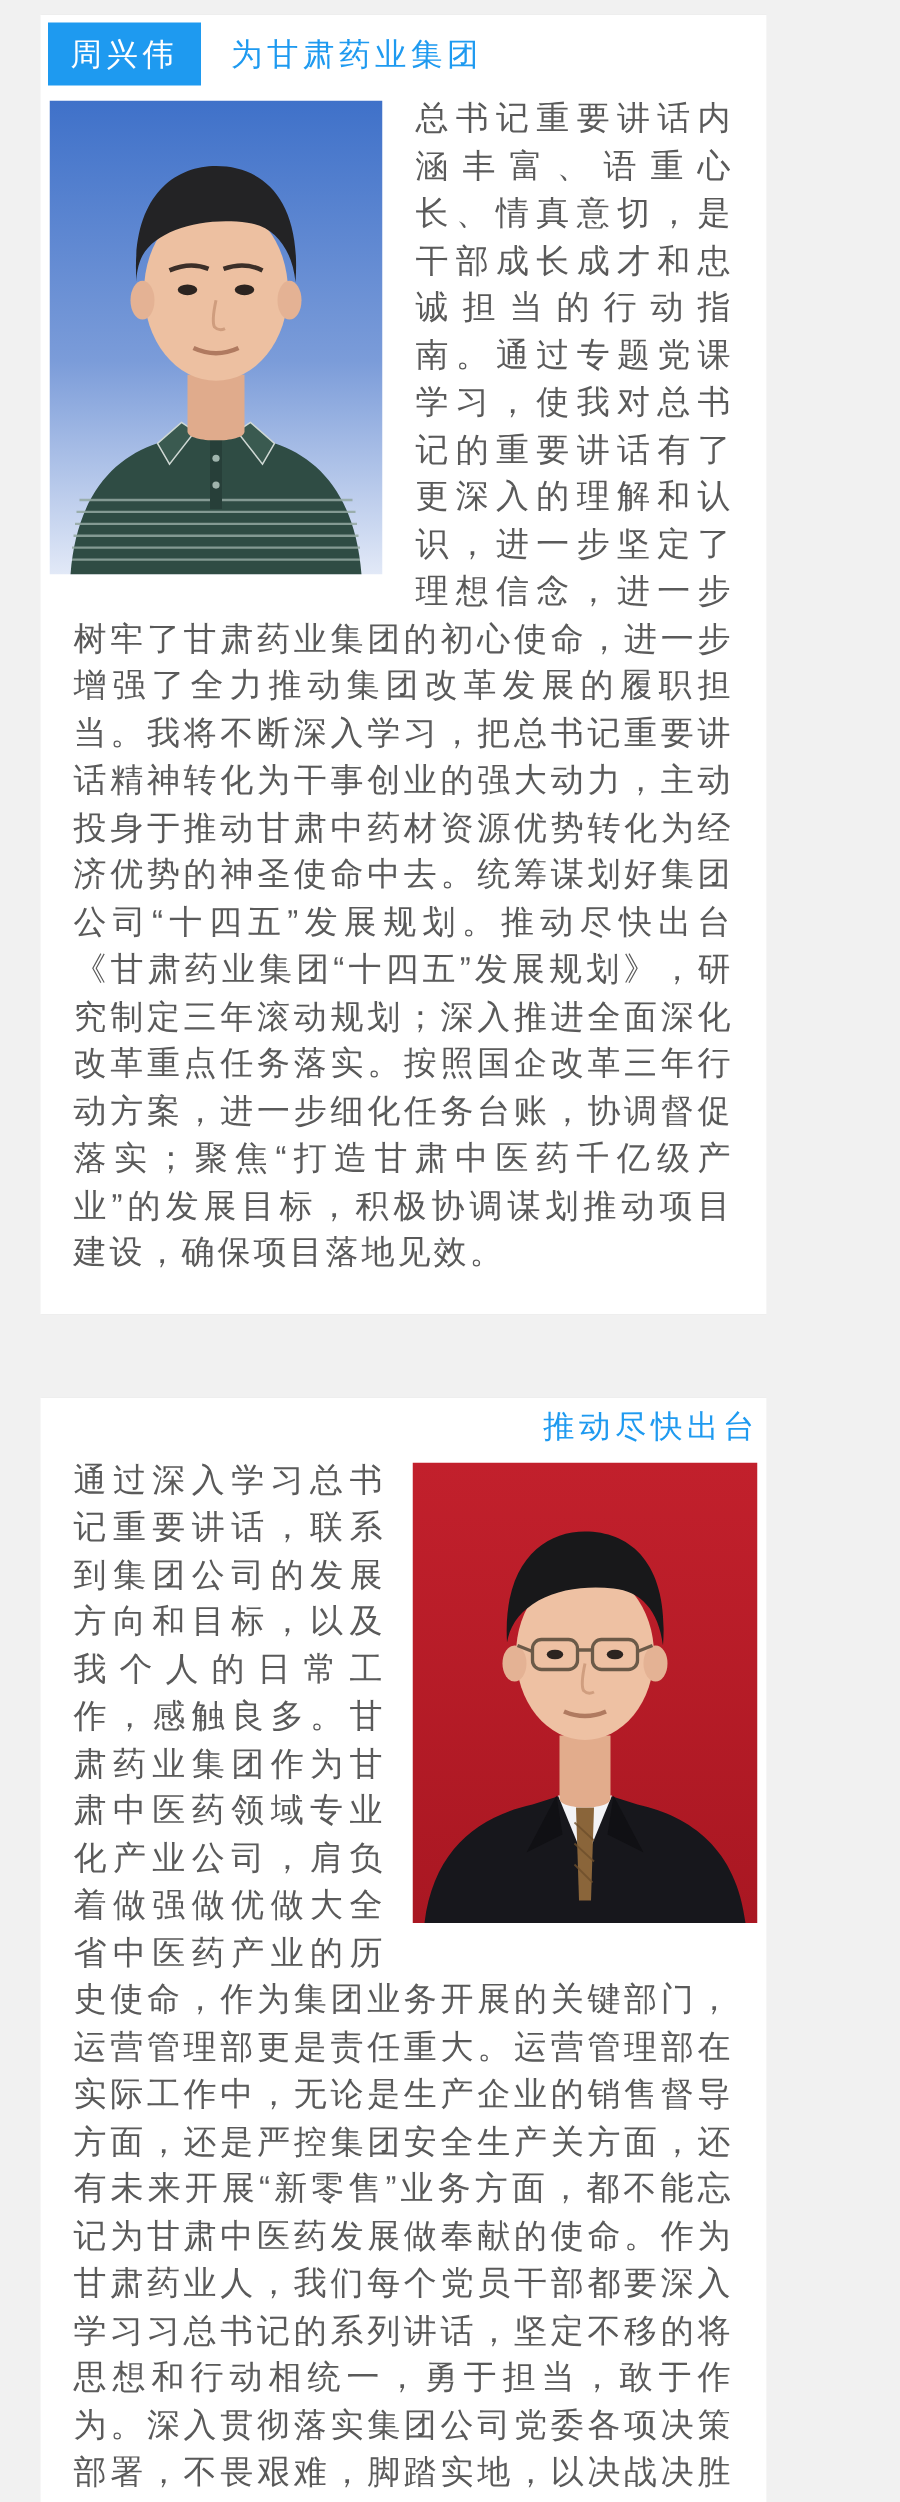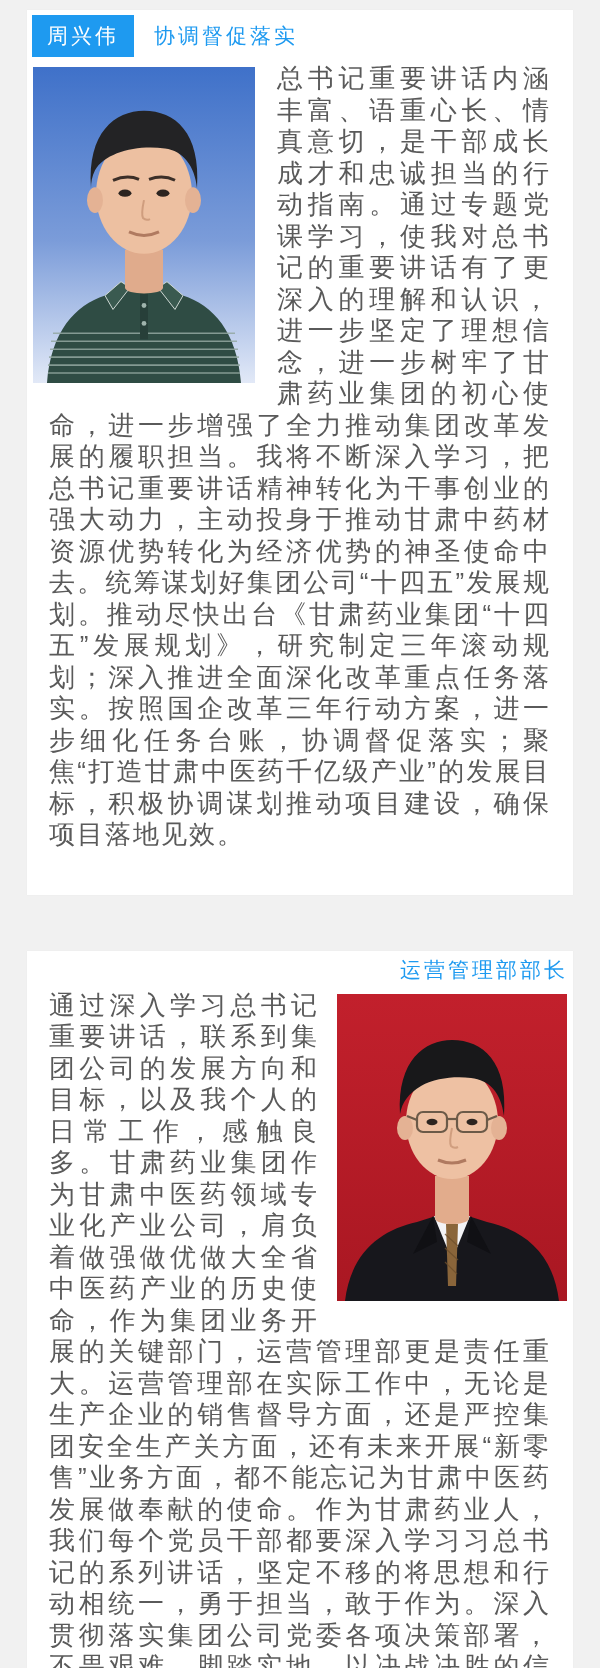--- a/index.html
+++ b/index.html
@@ -4,21 +4,21 @@
 <style>
   html, body { margin: 0; padding: 0; }
   body {
     width: 600px;
     height: 1668px;
     background: #f1f1f1;
     font-family: "Liberation Sans", "DejaVu Sans", sans-serif;
     overflow: hidden;
   }
   .card {
-    width: 546px;
+    width: 484px;
     margin-left: 27px;
     background: #ffffff;
     overflow: hidden; 
     box-shadow: 0 0 1px rgba(0,0,0,0.06);
   }
   .card-1 { margin-top: 10px; }
   .card-2 { margin-top: 56px; }
 
   .card-header {
     display: flex;
@@ -36,40 +36,40 @@
     white-space: nowrap;
   }
   .dept-title {
     color: #1e9af0;
     letter-spacing: 3px;
     white-space: nowrap;
   }
 
   .card-body {
     margin: 4px 22px 0 22px;
-    padding-bottom: 44px;
-    font-size: 26px;
+    padding-bottom: 25px;
+    font-size: 22px;
     line-height: 31.5px;
     letter-spacing: 2px;
     color: #5a5a5a;
     text-align: justify;
     text-justify: inter-character;
   }
   .photo-frame { display: block; }
   .photo-left  { float: left;  width: 222px; height: 316px; margin: 4px 22px 6px -16px; }
   .photo-right { float: right; width: 230px; height: 307px; margin: 4px -16px 8px 18px; }
   .photo-frame svg { display: block; width: 100%; height: 100%; }
 </style>
 </head>
 <body>
 
 <section class="card card-1">
   <div class="card-header">
     <span class="name-badge">周兴伟</span>
-    <span class="dept-title">协调督促落实</span>
+    <span class="dept-title">为甘肃药业集团</span>
   </div>
   <div class="card-body">
     <span class="photo-frame photo-left">
       <svg viewBox="0 0 222 318" preserveAspectRatio="none">
         <defs>
           <linearGradient id="bg1" x1="0" y1="0" x2="0" y2="1">
             <stop offset="0" stop-color="#3f71c9"></stop>
             <stop offset="0.55" stop-color="#7b9cd9"></stop>
             <stop offset="1" stop-color="#e2e9f7"></stop>
           </linearGradient>
@@ -112,21 +112,21 @@
         <path d="M111,134 q-3,14 -1,18 q3,3 7,1" stroke="#cf9d7e" stroke-width="2" fill="none"></path>
         <path d="M96,166 q15,7 30,0" stroke="#b07a60" stroke-width="3" fill="none"></path>
       </svg>
     </span>
     <span>总书记重要讲话内涵丰富、语重心长、情真意切，是干部成长成才和忠诚担当的行动指南。通过专题党课学习，使我对总书记的重要讲话有了更深入的理解和认识，进一步坚定了理想信念，进一步树牢了甘肃药业集团的初心使命，进一步增强了全力推动集团改革发展的履职担当。我将不断深入学习，把总书记重要讲话精神转化为干事创业的强大动力，主动投身于推动甘肃中药材资源优势转化为经济优势的神圣使命中去。统筹谋划好集团公司“十四五”发展规划。推动尽快出台《甘肃药业集团“十四五”发展规划》，研究制定三年滚动规划；深入推进全面深化改革重点任务落实。按照国企改革三年行动方案，进一步细化任务台账，协调督促落实；聚焦“打造甘肃中医药千亿级产业”的发展目标，积极协调谋划推动项目建设，确保项目落地见效。</span>
   </div>
 </section>
 
 <section class="card card-2">
   <div class="card-header align-right">
-    <span class="dept-title">运营管理部部长</span>
+    <span class="dept-title">推动尽快出台</span>
   </div>
   <div class="card-body">
     <span class="photo-frame photo-right">
       <svg viewBox="0 0 230 307" preserveAspectRatio="none">
         <defs>
           <linearGradient id="bg2" x1="0" y1="0" x2="0" y2="1">
             <stop offset="0" stop-color="#c2202c"></stop>
             <stop offset="1" stop-color="#a91722"></stop>
           </linearGradient>
         </defs>

